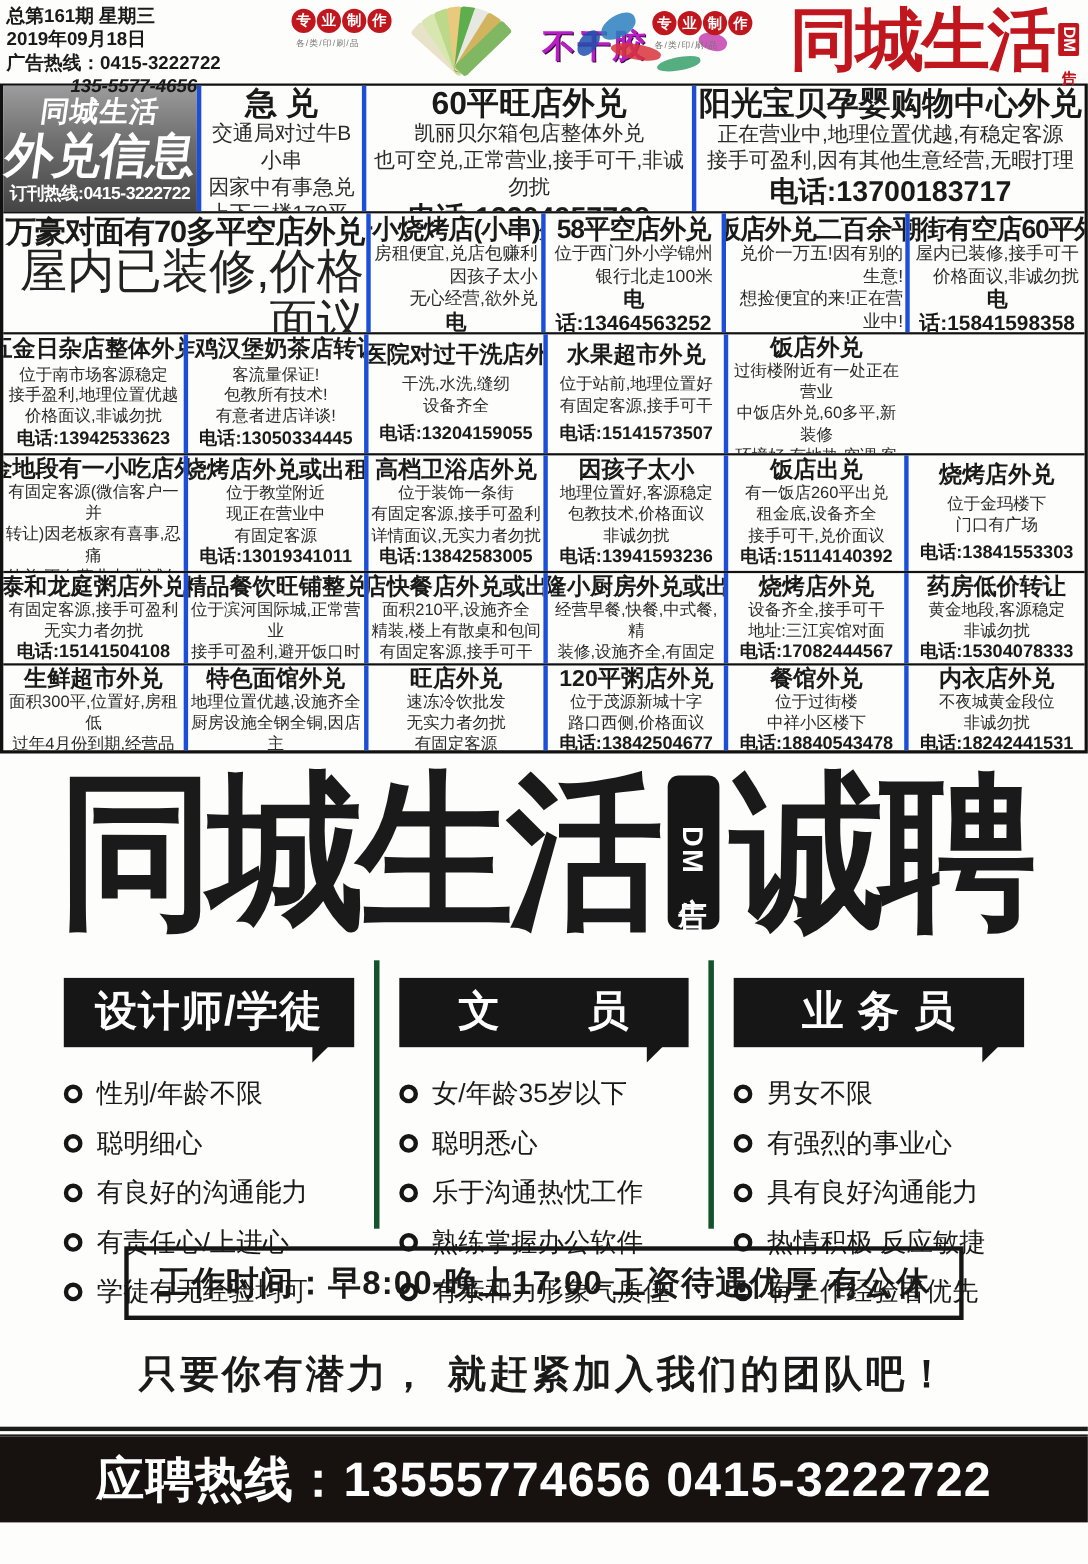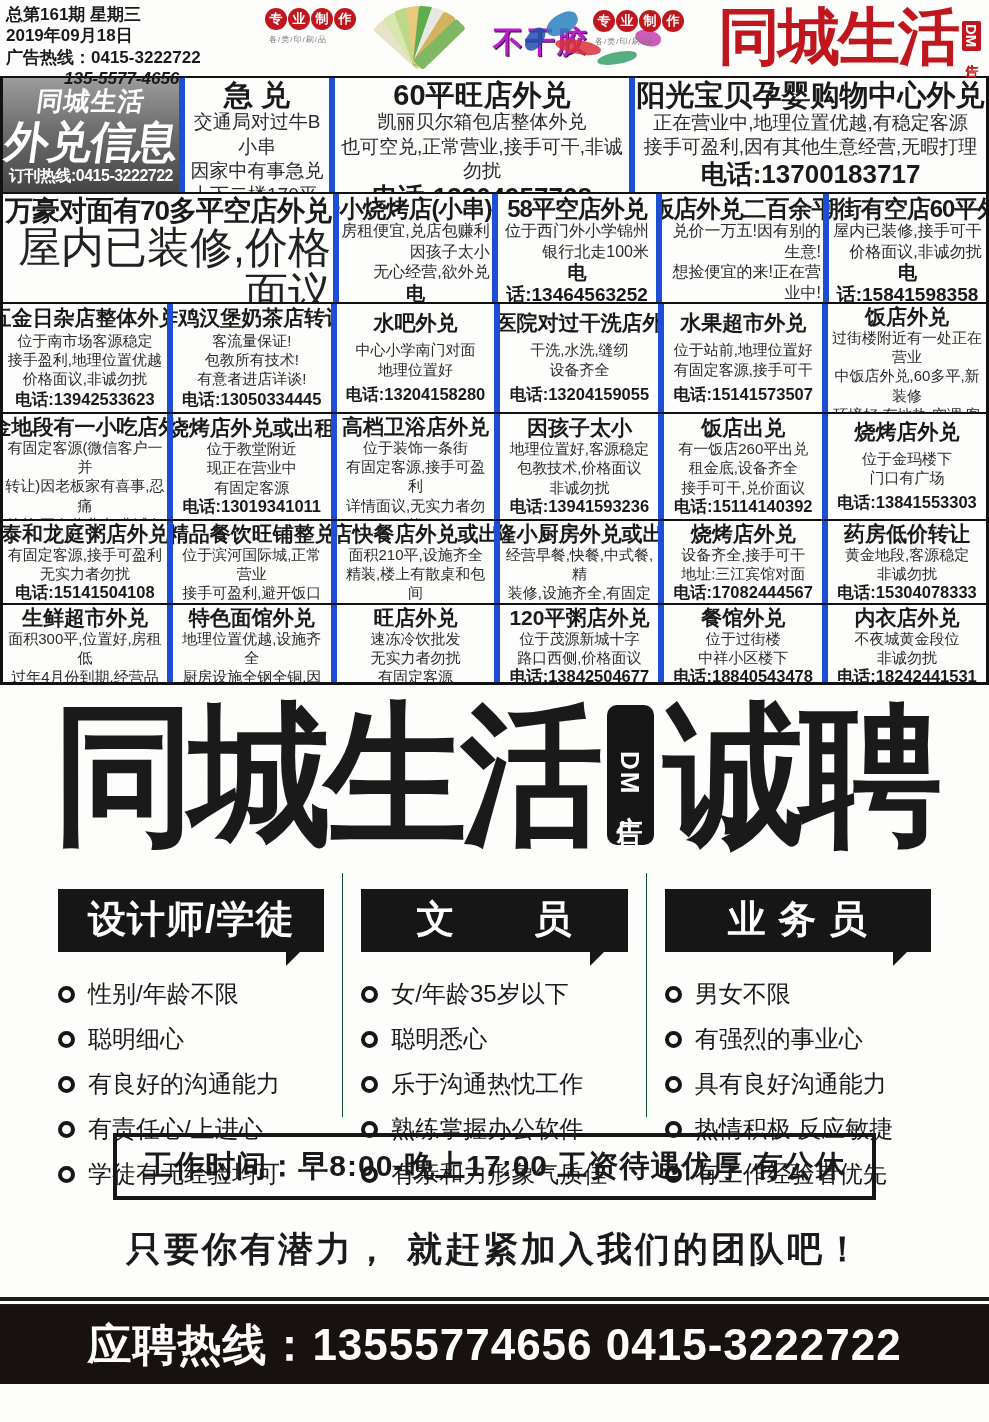--- a/index.html
+++ b/index.html
@@ -31,21 +31,21 @@
   
   .ads-table { width:989px; border:3px solid #111; border-top:2px solid #111; }
   .ads-row { display:grid; border-top:2px solid #111; }
   .ads-row.row-1 { border-top:none; }
   .row-1 { grid-template-columns:176px 150px 300px 1fr; height:114px; }
   .row-2 { grid-template-columns:330px 159px 164px 167px 1fr; height:110px; }
   .row-3 { grid-template-columns:repeat(6,1fr); height:110px; }
   .row-4 { grid-template-columns:repeat(6,1fr); height:107px; }
   .row-5 { grid-template-columns:repeat(6,1fr); height:84px; }
   .row-6 { grid-template-columns:repeat(6,1fr); height:79px; }
-  .ad-cell { display:flex; flex-direction:column; justify-content:space-evenly; align-items:center; text-align:center; padding:2px 2px; overflow:hidden; border-left:6px solid #1d4ed8; }
+  .ad-cell { display:flex; flex-direction:column; justify-content:space-evenly; align-items:center; text-align:center; padding:2px 2px; overflow:hidden; border-left:4px solid #1d4ed8; }
   .ads-row > :first-child { border-left:none; }
   .ad-title { font-weight:bold; font-size:21px; letter-spacing:0; line-height:1.05; white-space:nowrap; }
   .ad-body { font-size:15px; color:#2b2b2b; line-height:1.28; white-space:pre-line; }
   .ad-phone { font-weight:bold; font-size:16.5px; white-space:pre-line; line-height:1.15; }
   .row-1 .ad-title { font-size:29px; }
   .row-1 .ad-body { font-size:19px; }
   .row-1 .ad-phone { font-size:26px; }
   .row-2 .ad-title { font-size:24px; letter-spacing:-1px; }
   .row-2 .ad-body { font-size:16px;text-align:right; }
   .row-2 .ad-phone { font-size:19px; }
@@ -55,21 +55,21 @@
   .logo-cell { background:linear-gradient(180deg,#9c9c9c 0%,#6e6e6e 45%,#454545 100%); color:#fff; display:flex; flex-direction:column; justify-content:space-evenly; align-items:center; text-align:center; border-left:none; padding:4px 2px; }
   .logo-l1 { font-size:26px; font-weight:bold; transform:skewX(-8deg); letter-spacing:1px; }
   .logo-l2 { font-size:44px; font-weight:bold; transform:skewX(-8deg); letter-spacing:-1px; line-height:1; }
   .logo-l3 { font-size:16px; font-weight:bold; letter-spacing:-0.5px; }
   
   .recruit-title { display:flex; align-items:center; justify-content:center; margin-top:6px; height:168px; }
   .rt-text { font-size:142px; font-weight:bold; letter-spacing:-6px; line-height:1; transform:scaleY(1.08); }
   .rt-badge { background:#161616; color:#fff; writing-mode:vertical-rl; font-weight:bold; font-size:26px; letter-spacing:2px; padding:10px 6px; border-radius:10px; margin:0 10px; height:140px; display:flex; align-items:center; justify-content:center; }
   .jobs { display:flex; padding:14px 40px 0 40px; height:258px; }
   .job-col { flex:1; padding:16px 18px; }
-  .job-col + .job-col { border-left:1px solid #14532d; }
+  .job-col + .job-col { border-left:5px solid #14532d; }
   .job-banner { position:relative; background:#161616; color:#fff; font-size:38px; font-weight:bold; text-align:center; padding:5px 4px 7px 4px; letter-spacing:1px; white-space:nowrap; }
   .job-banner::after { content:""; position:absolute; right:22px; bottom:-14px; border-top:16px solid #161616; border-right:16px solid transparent; }
   .job-items { margin-top:26px; }
   .job-item { display:flex; align-items:center; margin-bottom:13px; }
   .ring { width:17px; height:17px; border:4px solid #161616; border-radius:50%; margin-right:13px; flex:0 0 auto; }
   .job-item span.txt { font-size:24px; letter-spacing:0; }
   .worktime-wrap { text-align:center; margin-top:16px; }
   .worktime { display:inline-block; border:4px solid #161616; font-size:30px; font-weight:bold; padding:9px 26px; letter-spacing:1px; }
   .slogan { text-align:center; margin-top:26px; font-family:"DejaVu Serif", serif; font-size:35px; font-weight:bold; letter-spacing:3px; }
   .bottom-rule { margin-top:24px; border-top:4px solid #1c1c1c; border-bottom:2px solid #1c1c1c; height:9px; }
@@ -197,26 +197,20 @@
         <div class="ad-phone">电话:13942533623</div>
       </div>
       <div class="ad-cell">
         <div class="ad-title">炸鸡汉堡奶茶店转让</div>
         <div class="ad-body">客流量保证!
 包教所有技术!
 有意者进店详谈!</div>
         <div class="ad-phone">电话:13050334445</div>
       </div>
       <div class="ad-cell">
-        <div class="ad-title">水吧外兑</div>
-        <div class="ad-body">中心小学南门对面
-地理位置好</div>
-        <div class="ad-phone">电话:13204158280</div>
-      </div>
-      <div class="ad-cell">
         <div class="ad-title">县医院对过干洗店外兑</div>
         <div class="ad-body">干洗,水洗,缝纫
 设备齐全</div>
         <div class="ad-phone">电话:13204159055</div>
       </div>
       <div class="ad-cell">
         <div class="ad-title">水果超市外兑</div>
         <div class="ad-body">位于站前,地理位置好
 有固定客源,接手可干</div>
         <div class="ad-phone">电话:15141573507</div>

